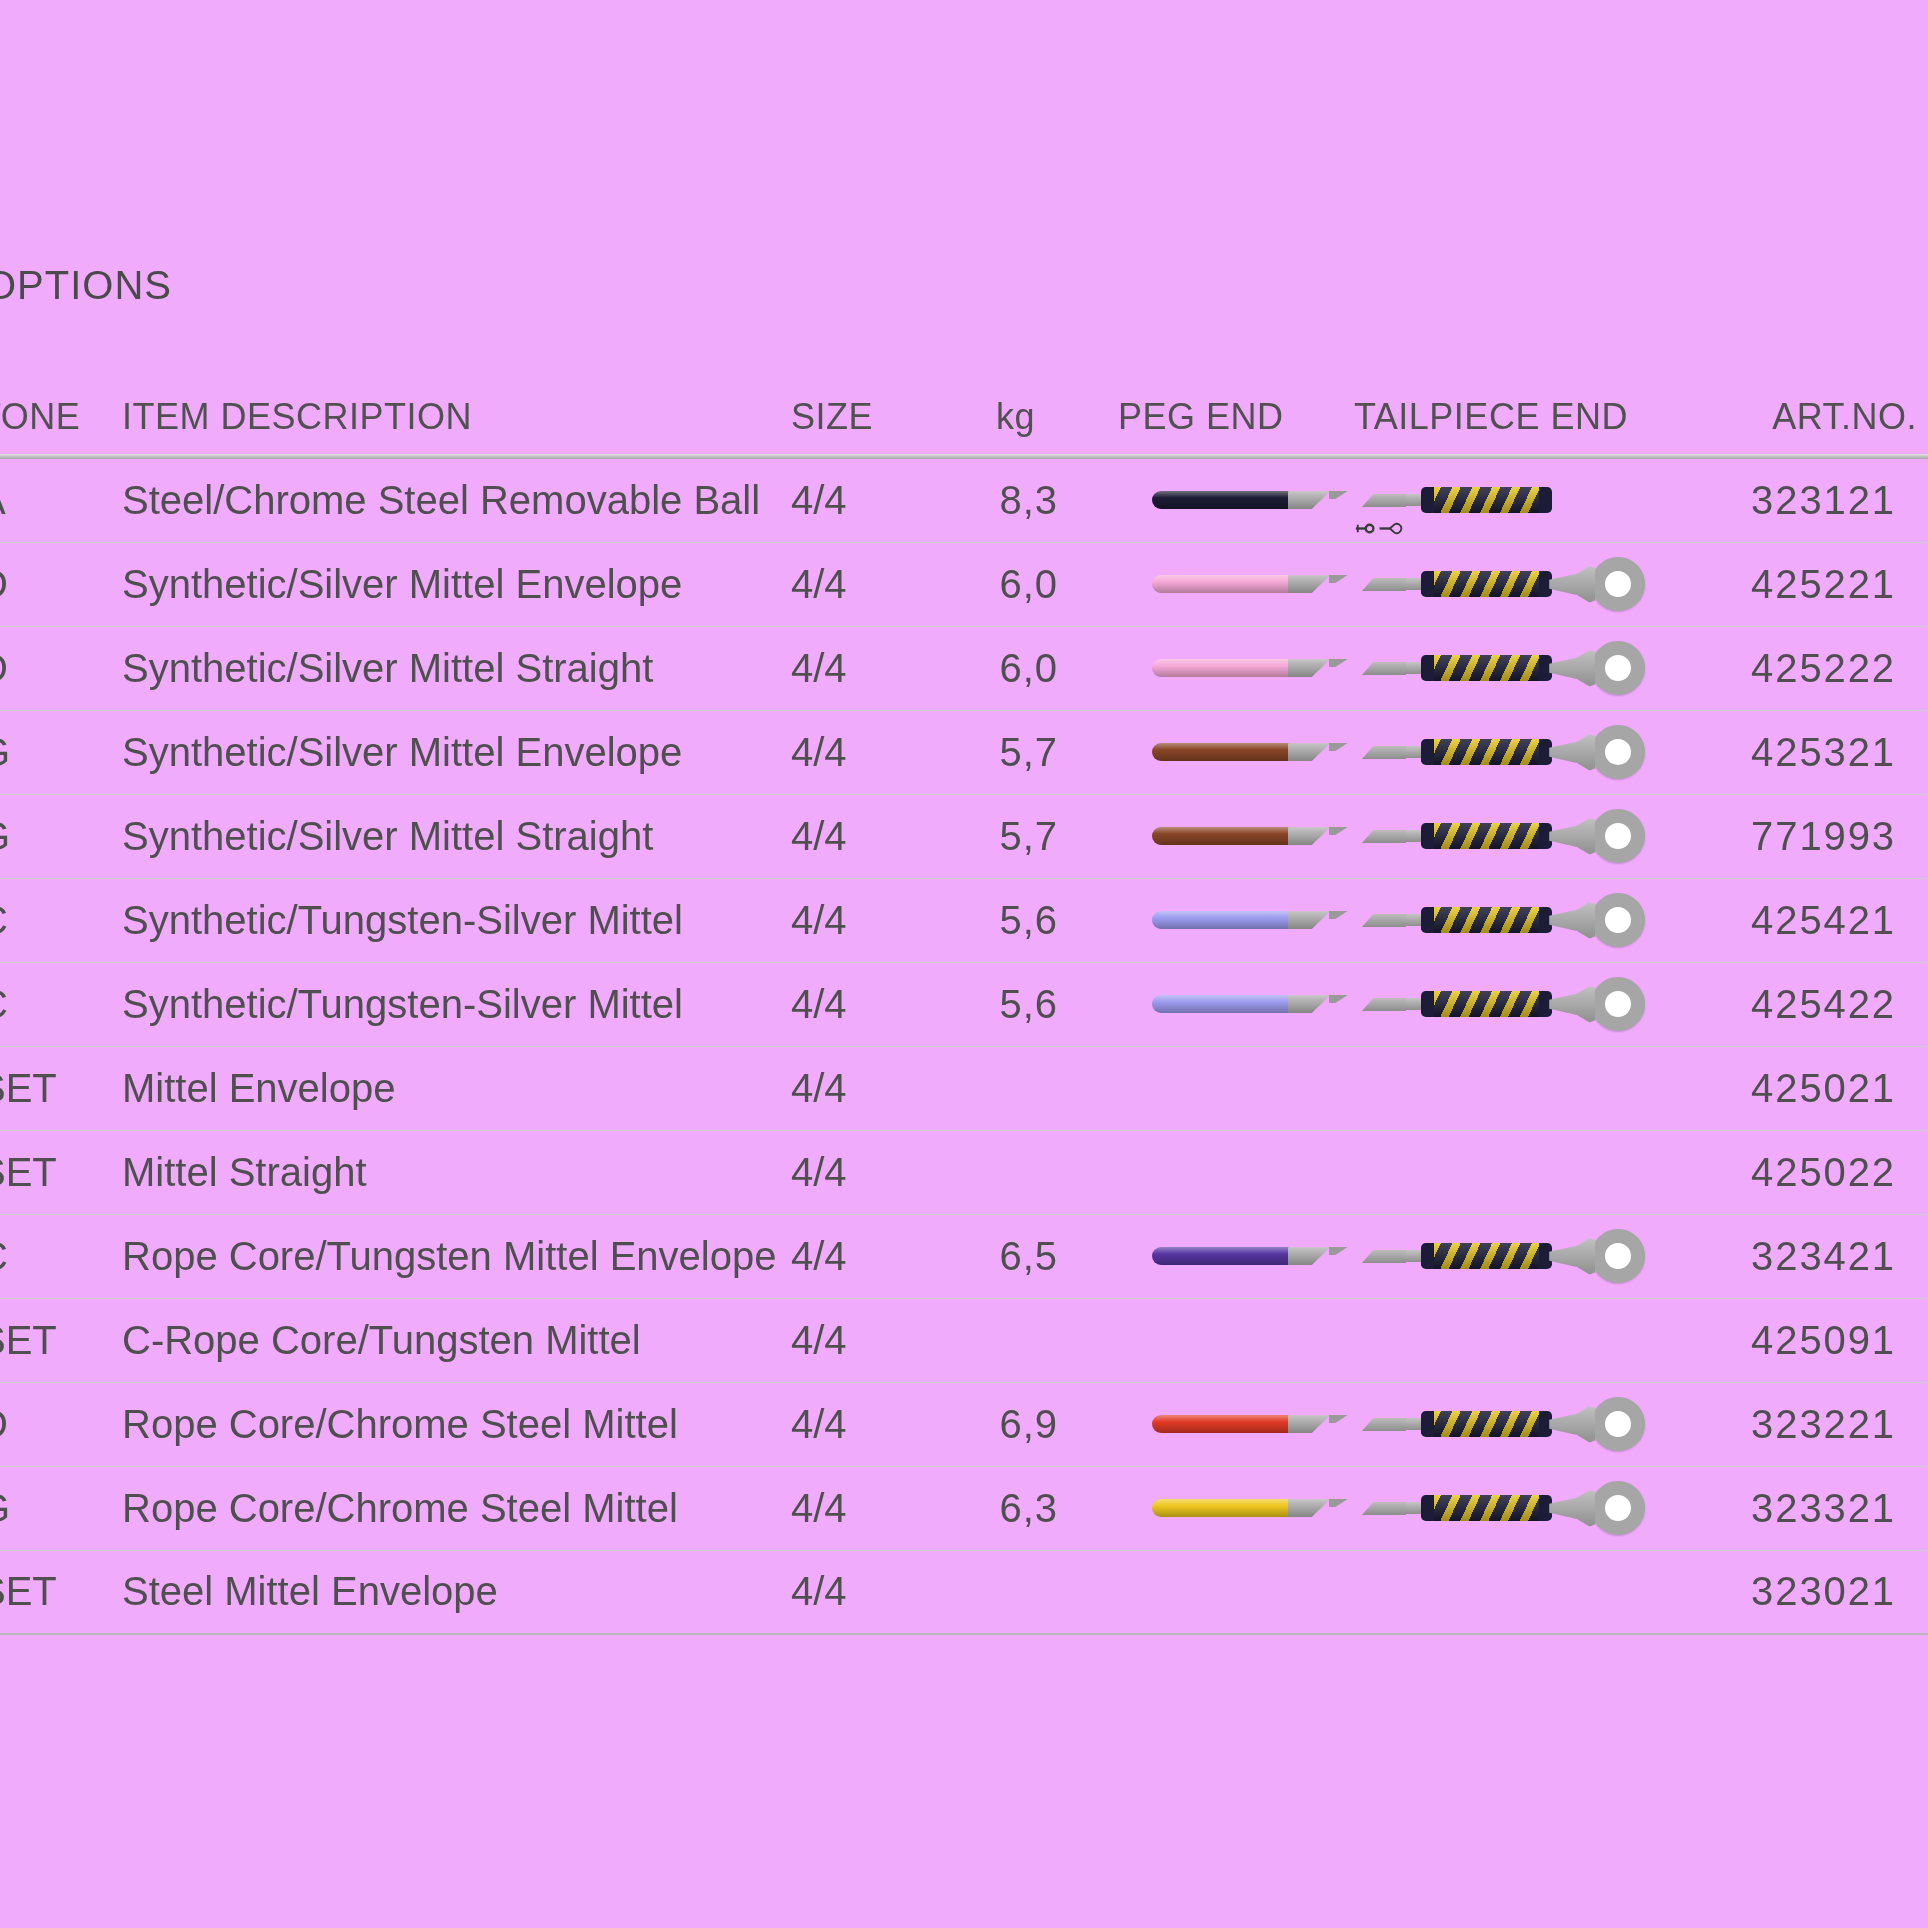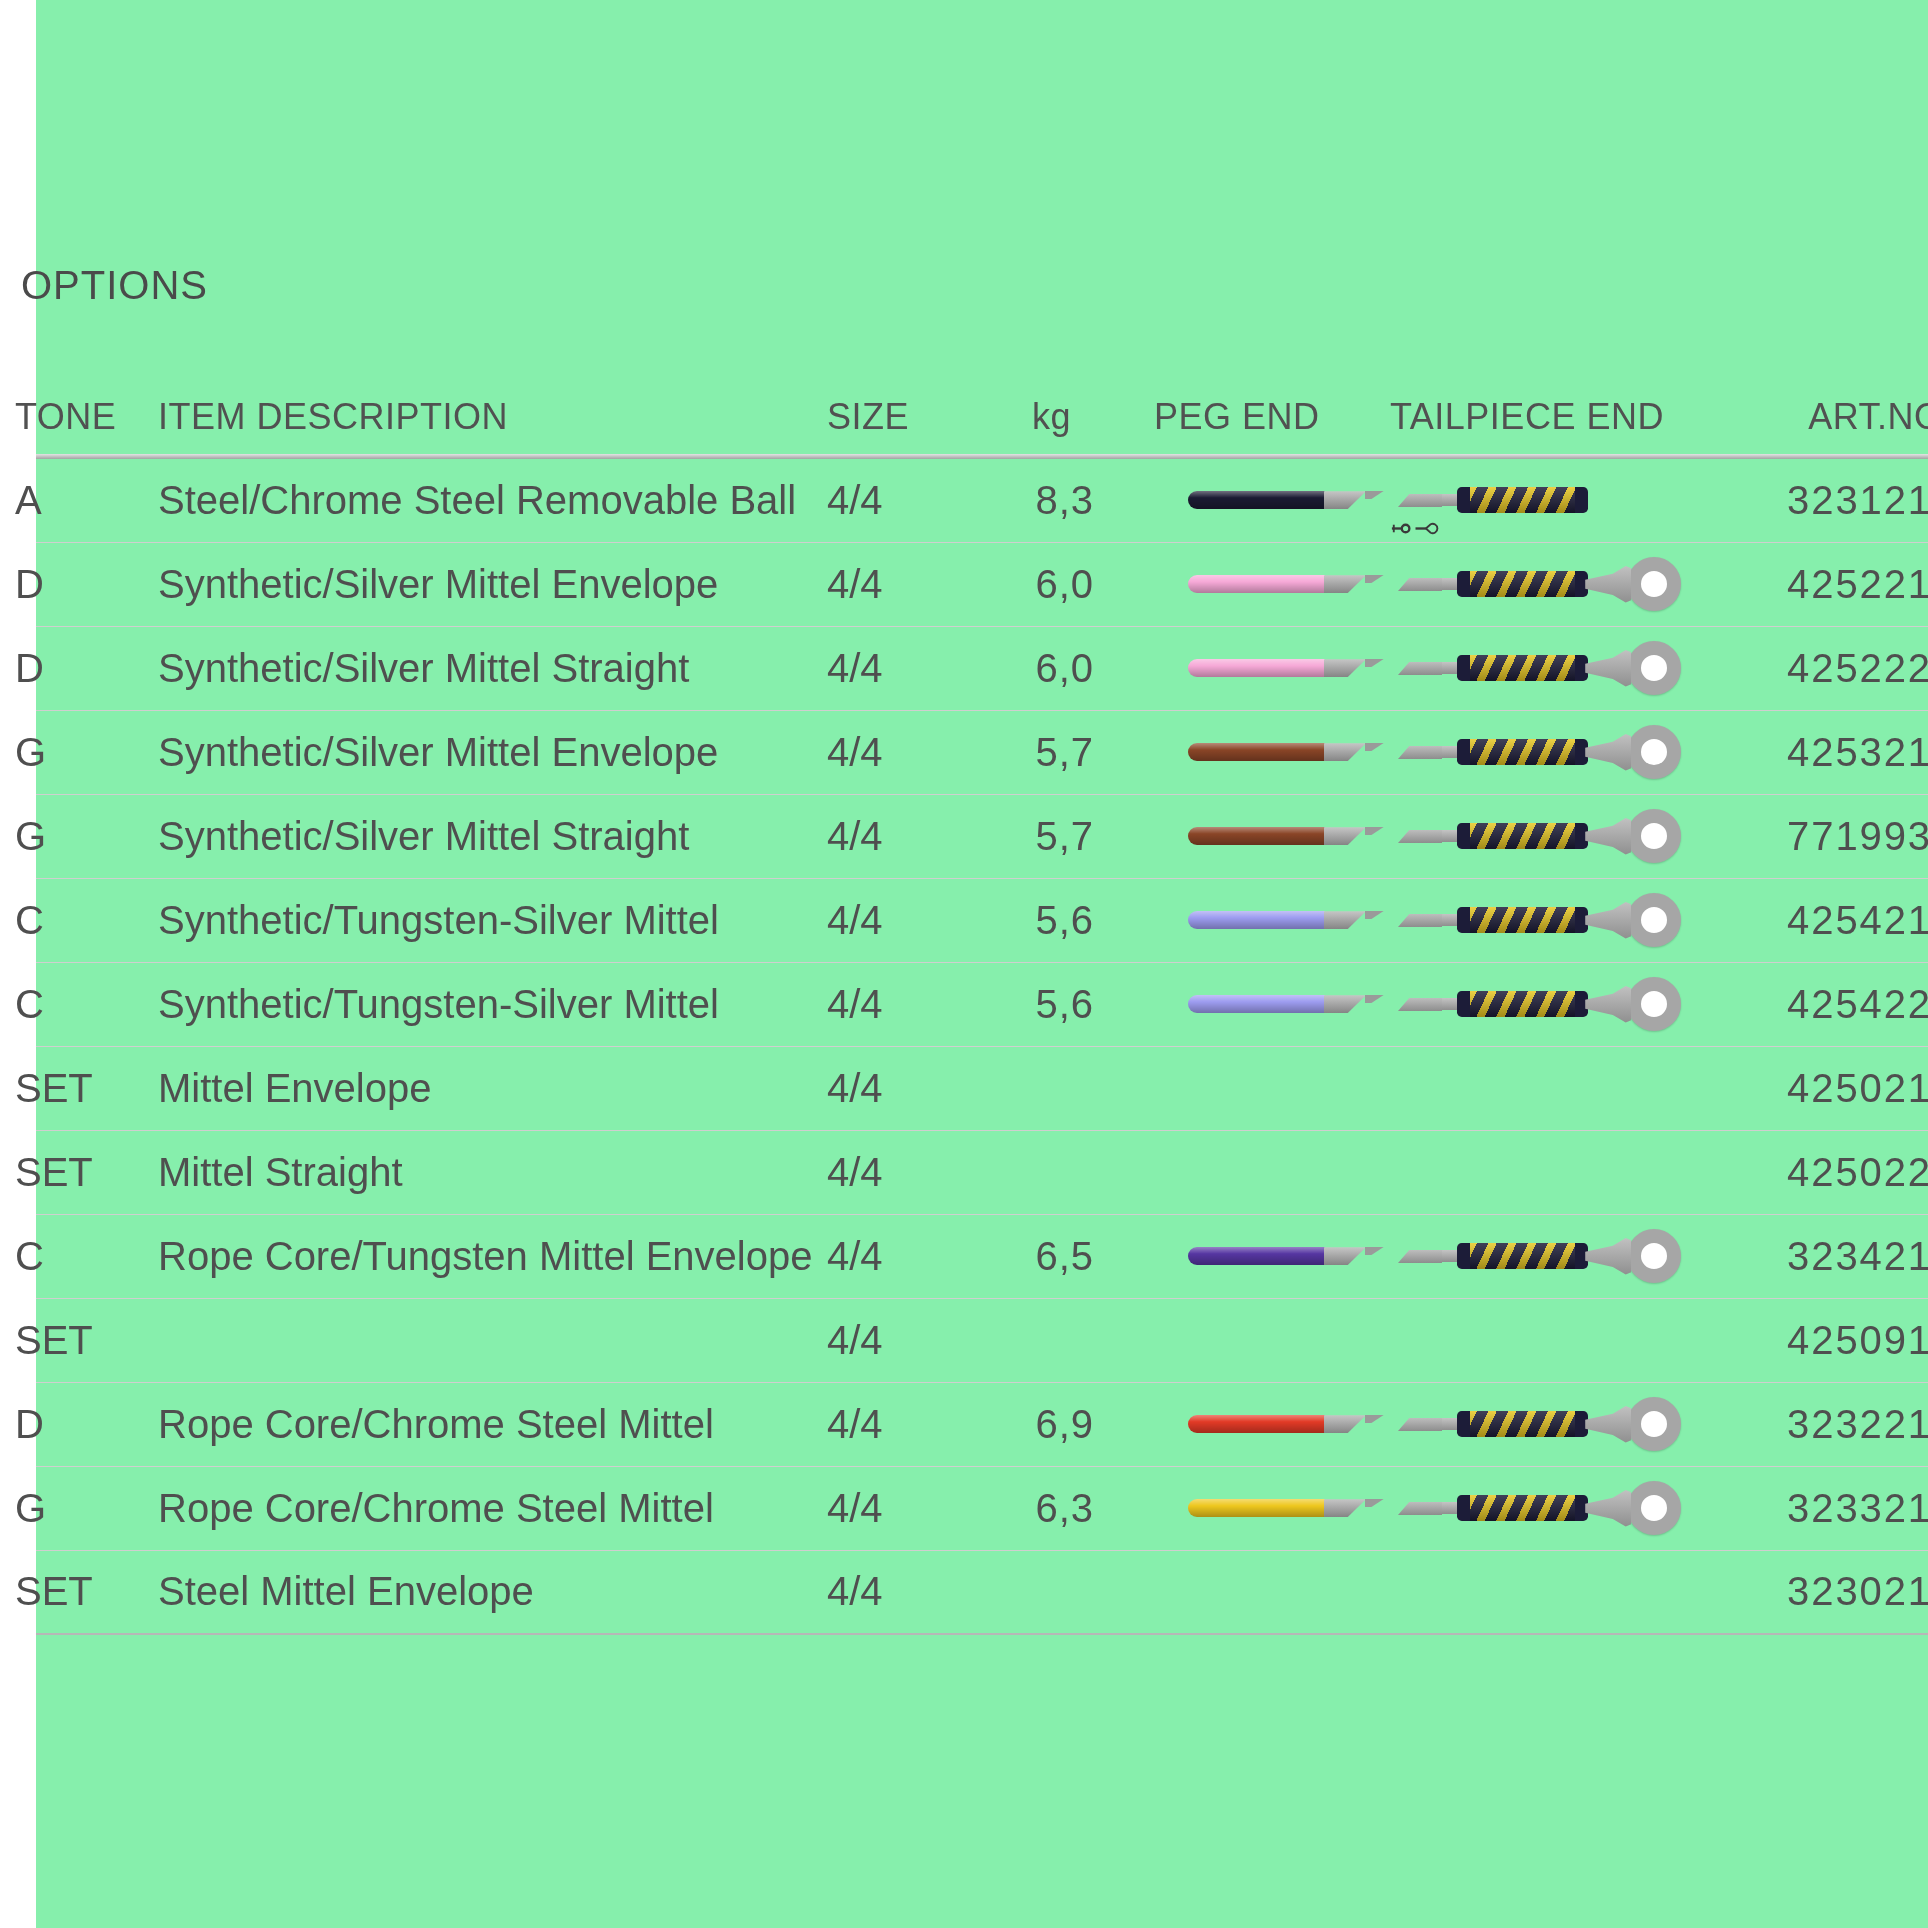--- a/index.html
+++ b/index.html
@@ -1,18 +1,18 @@
 <!DOCTYPE html>
 <html style="--stripe-navy: #1c1c38; --stripe-yellow: #e9c822;font-size:15px"><head>
 <meta charset="utf-8">
 <style>
   html,body{margin:0;padding:0;background:#fff;}
   body{width:1929px;height:1929px;overflow:hidden;position:relative;
        font-family:"Liberation Sans",sans-serif;color:#4f4f4f;}
-  .page{position:absolute;inset:0;background:#86efac;margin-left:36px;}
+  .page{position:absolute;inset:0;background:#f0abfc;}
 
   .options-heading{position:absolute;left:-15px;top:263px;font-size:40px;
        letter-spacing:1px;color:#4a4a4a;white-space:nowrap;}
 
   
   .tbl{position:absolute;left:0;top:380px;width:1929px;}
   .header-row{position:relative;height:74px;}
   .header-rule{height:4.8px;width:1929px;
        background:linear-gradient(#e3e3e3,#a3a3a3);}
   .rows{position:relative;}
@@ -294,20 +294,21 @@
       <span class="tail-barrel"></span>
       <span class="tail-cone"></span>
       <span class="tail-ring"></span>
     </span>
 
     <span class="cell c-art">323421</span>
 
   </div>
         <div class="row">
     <span class="cell c-tone">SET</span>
+    <span class="cell c-desc">C-Rope Core/Tungsten Mittel</span>
     <span class="cell c-size">4/4</span>
     <span class="cell c-kg"></span>
 
     <span class="cell c-art">425091</span>
 
   </div>
         <div class="row">
     <span class="cell c-tone">D</span>
     <span class="cell c-desc">Rope Core/Chrome Steel Mittel</span>
     <span class="cell c-size">4/4</span>

